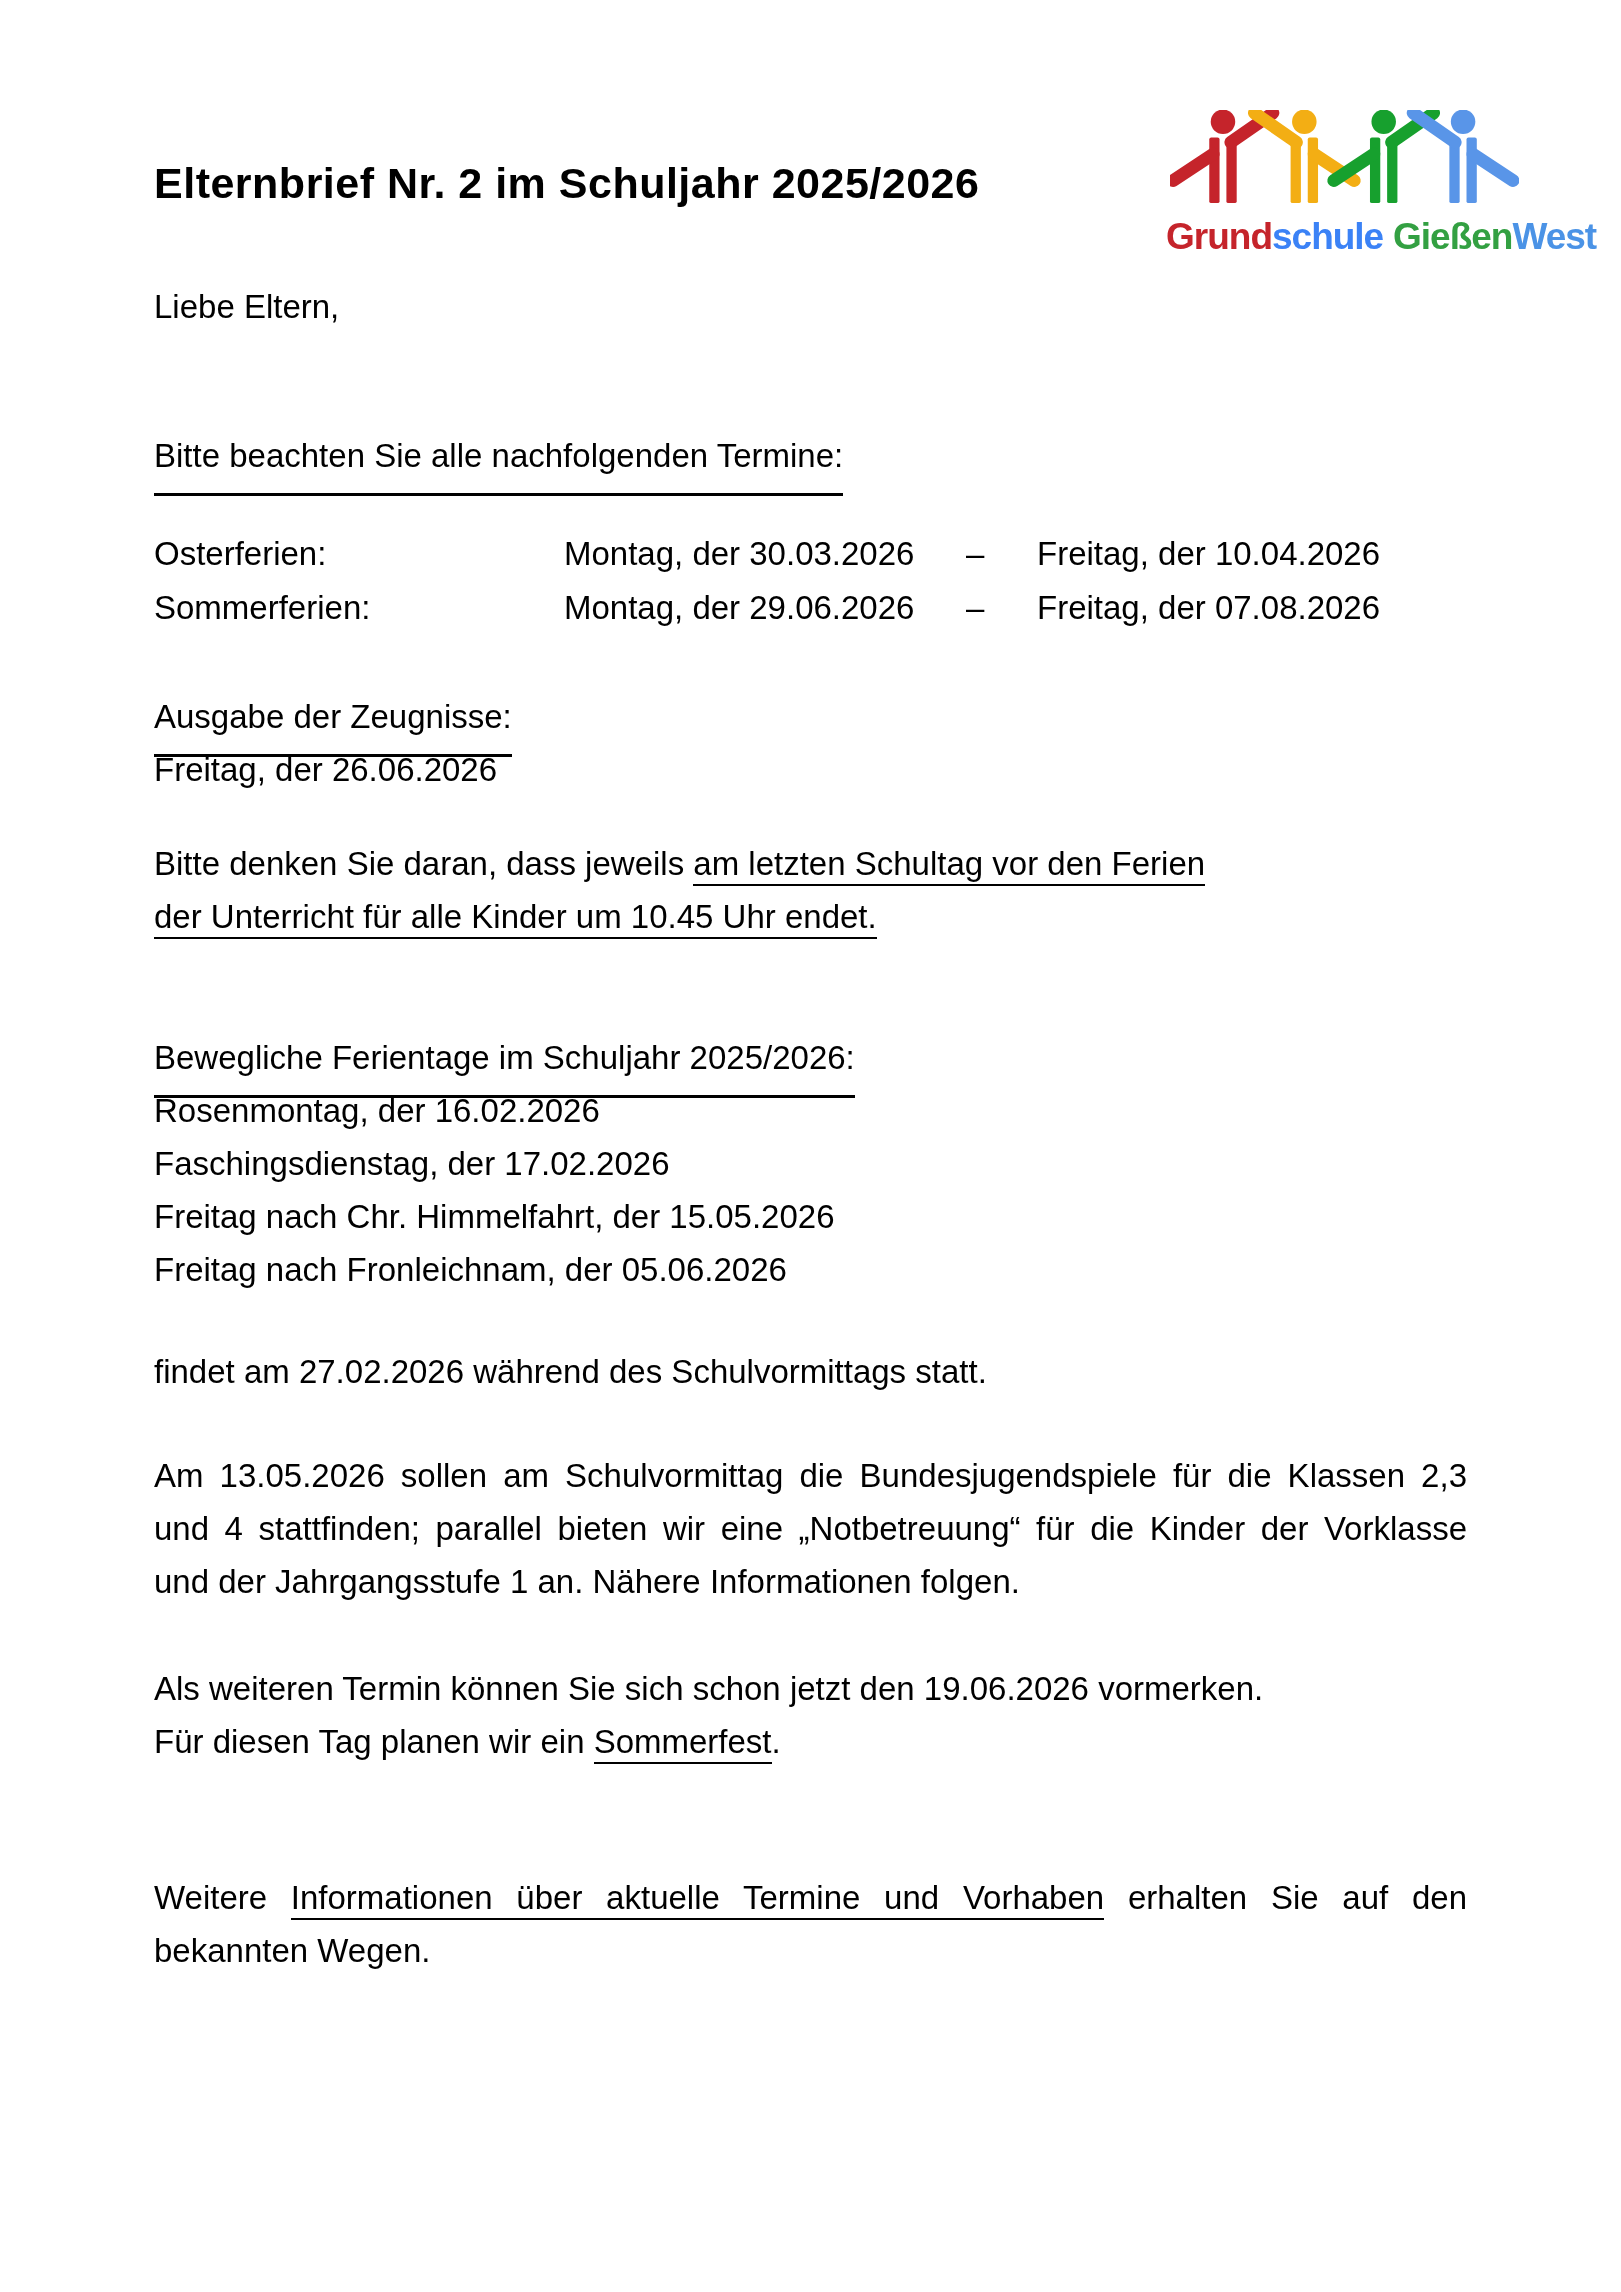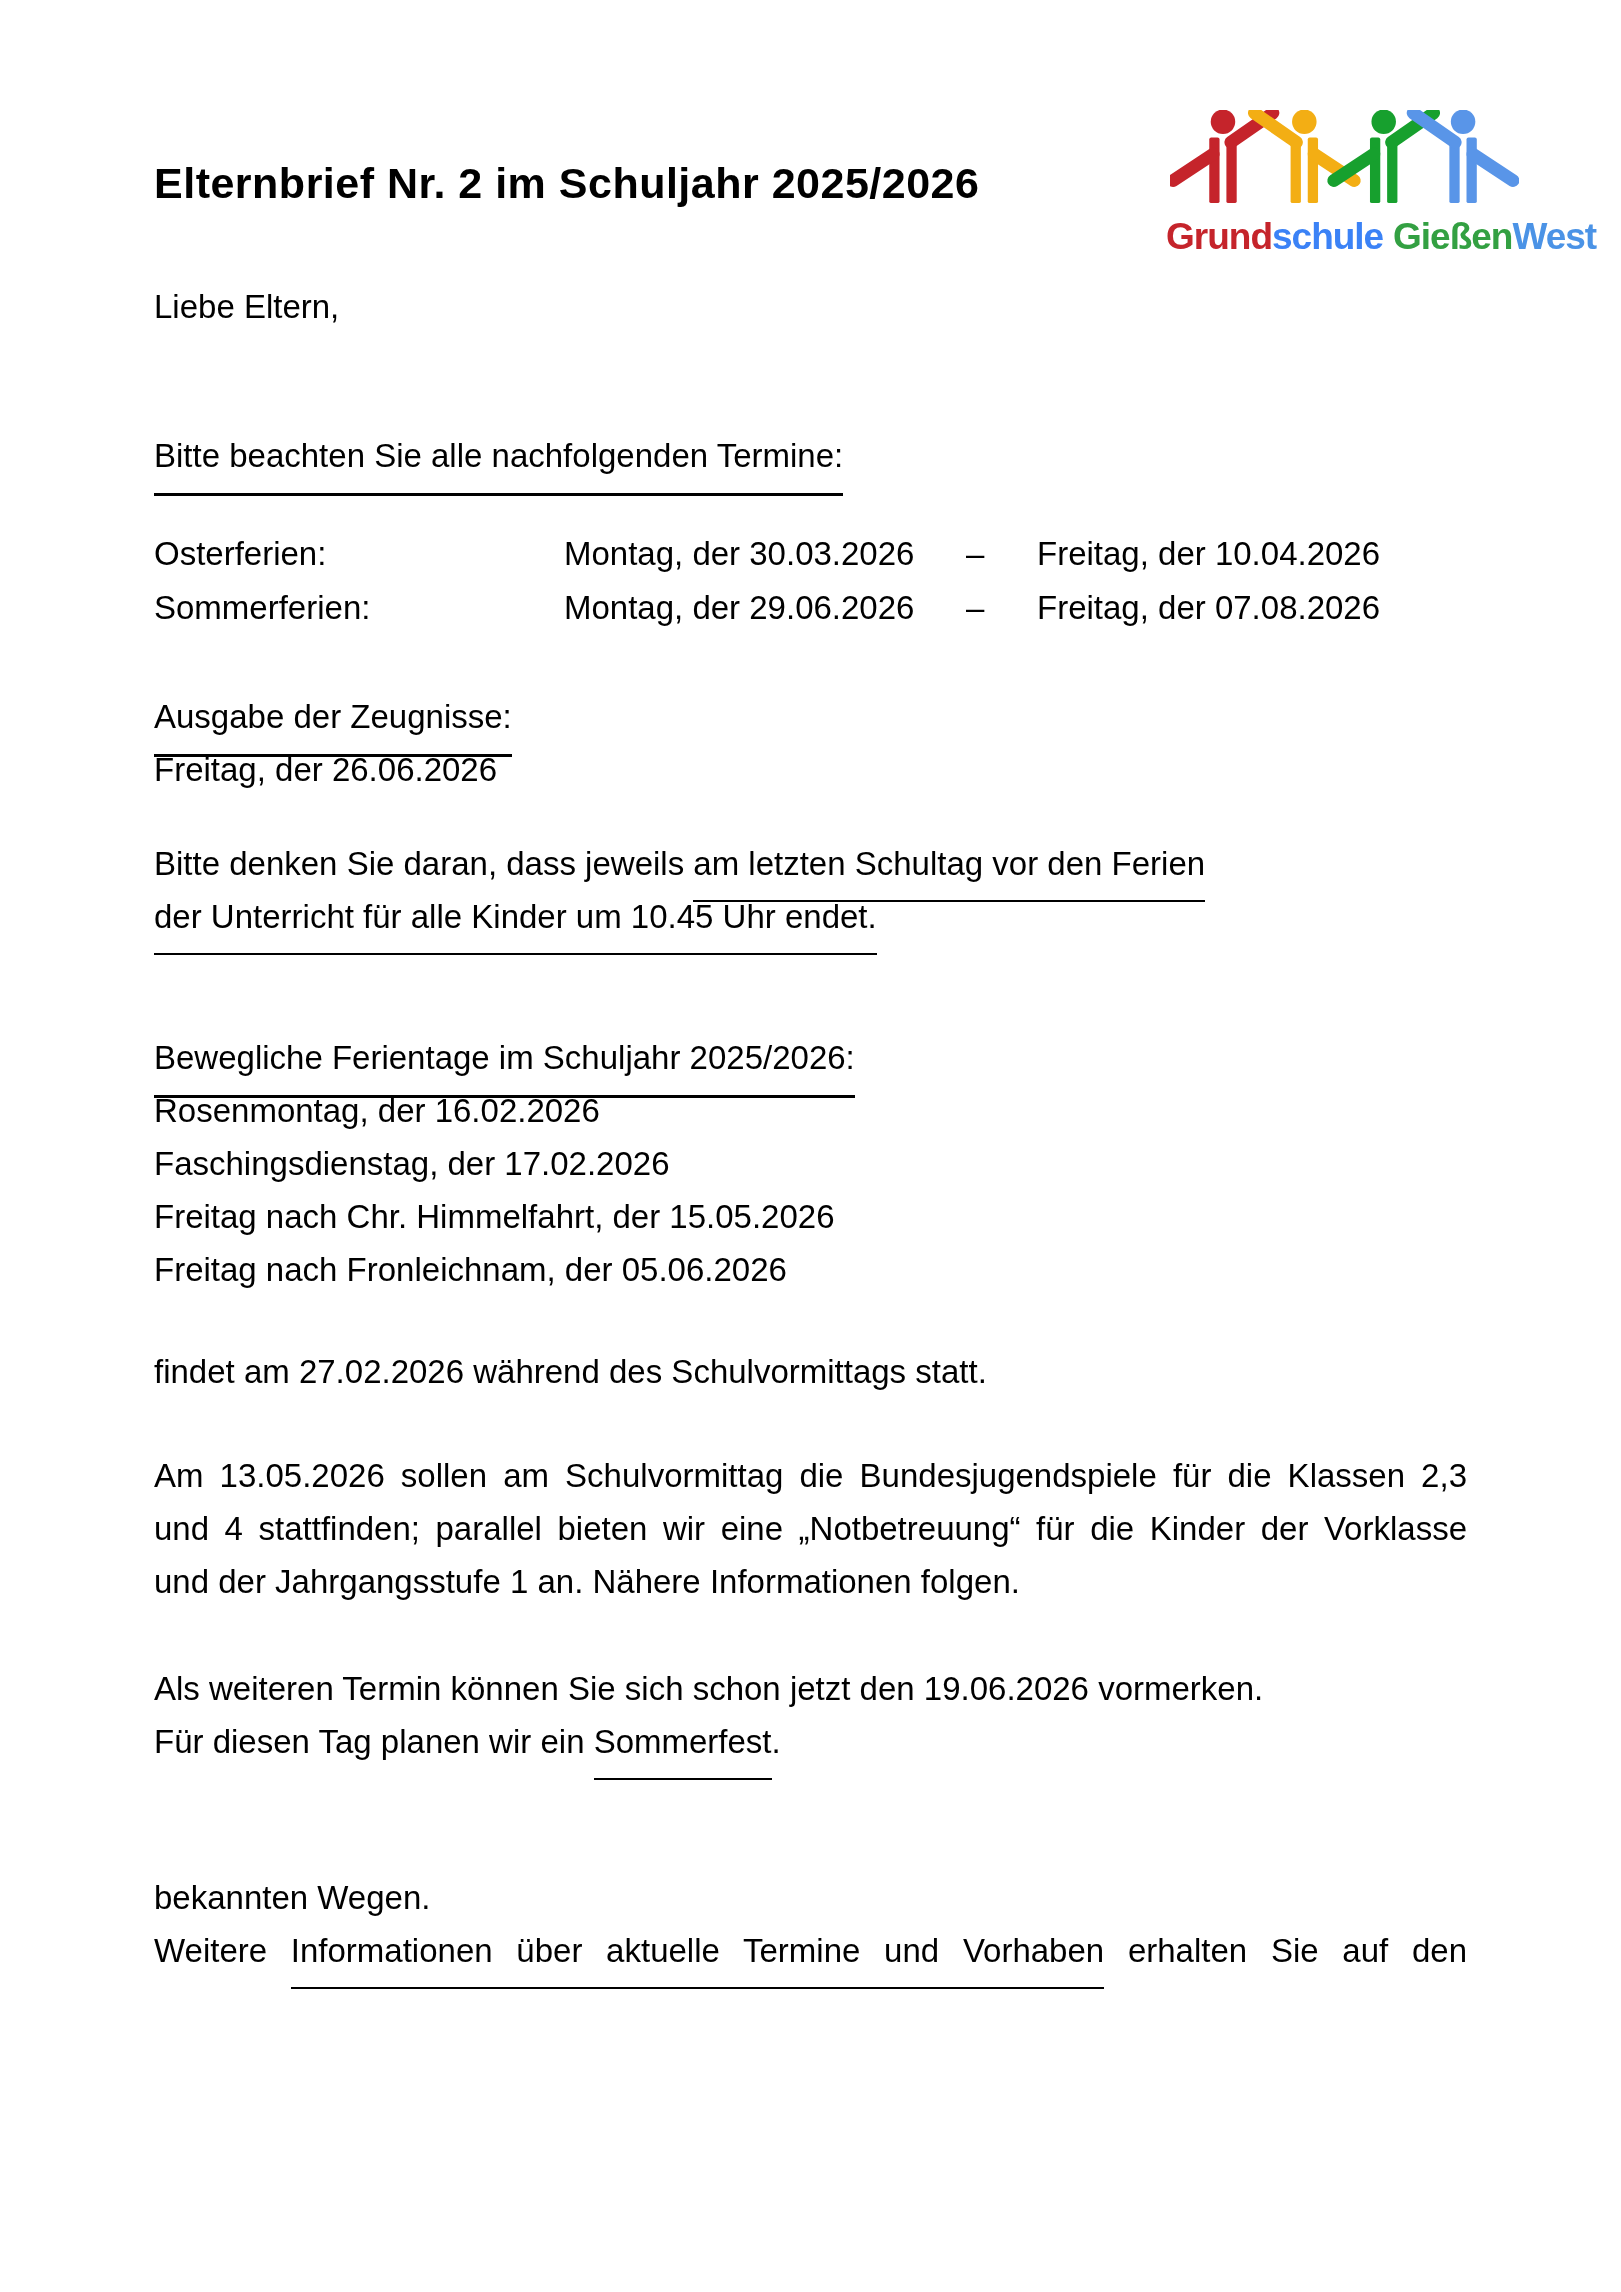--- a/index.html
+++ b/index.html
@@ -10,21 +10,21 @@
     font-family:"Liberation Sans",sans-serif;
     box-sizing:border-box;
     padding:157px 154px 0 154px;
     overflow:hidden;
   }
   h1.title{
     font-size:43px;font-weight:bold;margin:0;line-height:52px;letter-spacing:0.5px;
   }
   .line{font-size:33px;line-height:53px;min-height:53px;}
   .just{text-align:justify;text-align-last:justify;}
-  .u{border-bottom:2.9px solid #000;padding-bottom:18px;}
+  .u{border-bottom:2.9px solid #000;padding-bottom:2px;}
   .uh{border-bottom:3.9px solid #000;padding-bottom:19px;}
 
   .salutation{margin-top:71px;}
   .intro{margin-top:59px;}
   .termine-heading{margin-top:96px;}
   .ferien{margin-top:45px;}
   .frow{display:flex;line-height:54px;min-height:54px;font-size:33px;gap:20px;}
   .fcol-label{width:390px;flex:0 0 auto;}
   .fcol-from{width:382px;flex:0 0 auto;}
   .fcol-sep{width:51px;flex:0 0 auto;}
@@ -120,18 +120,18 @@
     <div class="line just">und 4 stattfinden; parallel bieten wir eine „Notbetreuung“ für die Kinder der Vorklasse</div>
     <div class="line">und der Jahrgangsstufe 1 an. Nähere Informationen folgen.</div>
   </div>
 
   <div class="sommerfest">
     <div class="line">Als weiteren Termin können Sie sich schon jetzt den 19.06.2026 vormerken.</div>
     <div class="line"><span>Für diesen Tag planen wir ein </span><span class="u">Sommerfest</span><span>.</span></div>
   </div>
 
   <div class="closing">
+    <div class="line just"><span>Weitere </span><span class="u">Informationen über aktuelle Termine und Vorhaben</span><span> erhalten Sie auf den</span></div>
     <div class="line">bekannten Wegen.</div>
-    <div class="line just"><span>Weitere </span><span class="u">Informationen über aktuelle Termine und Vorhaben</span><span> erhalten Sie auf den</span></div>
   </div>
 
 </div>
 
 
 </body></html>

